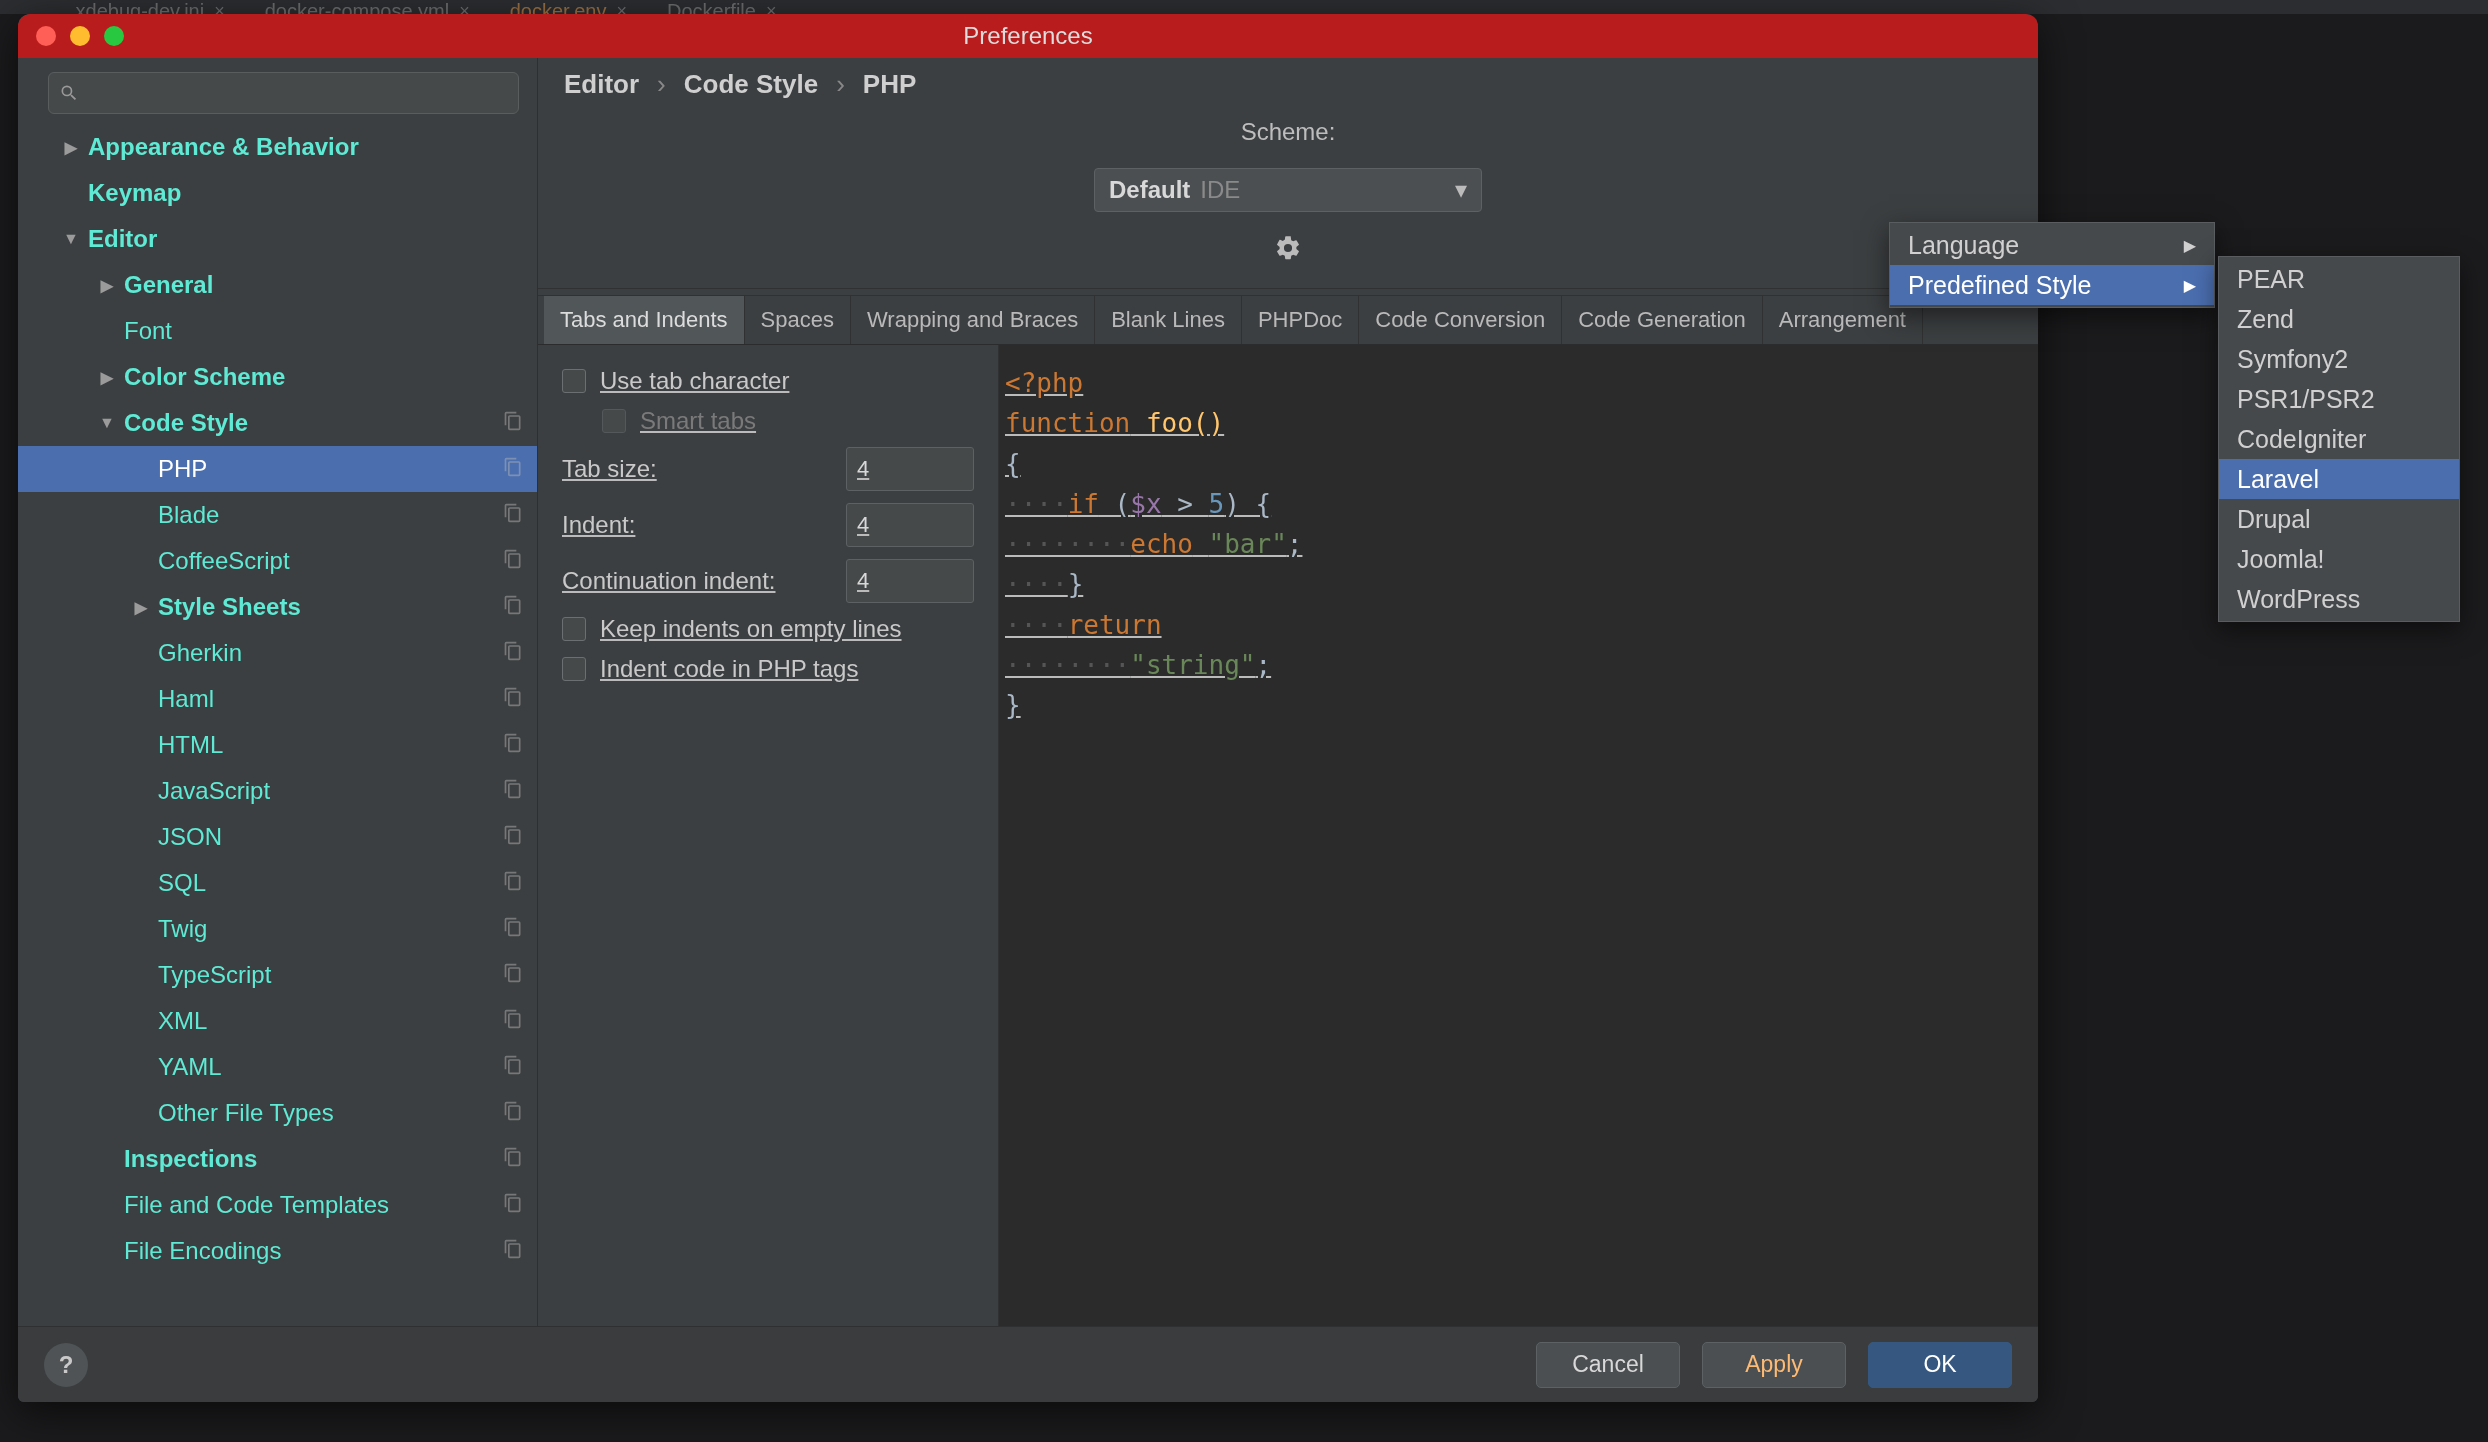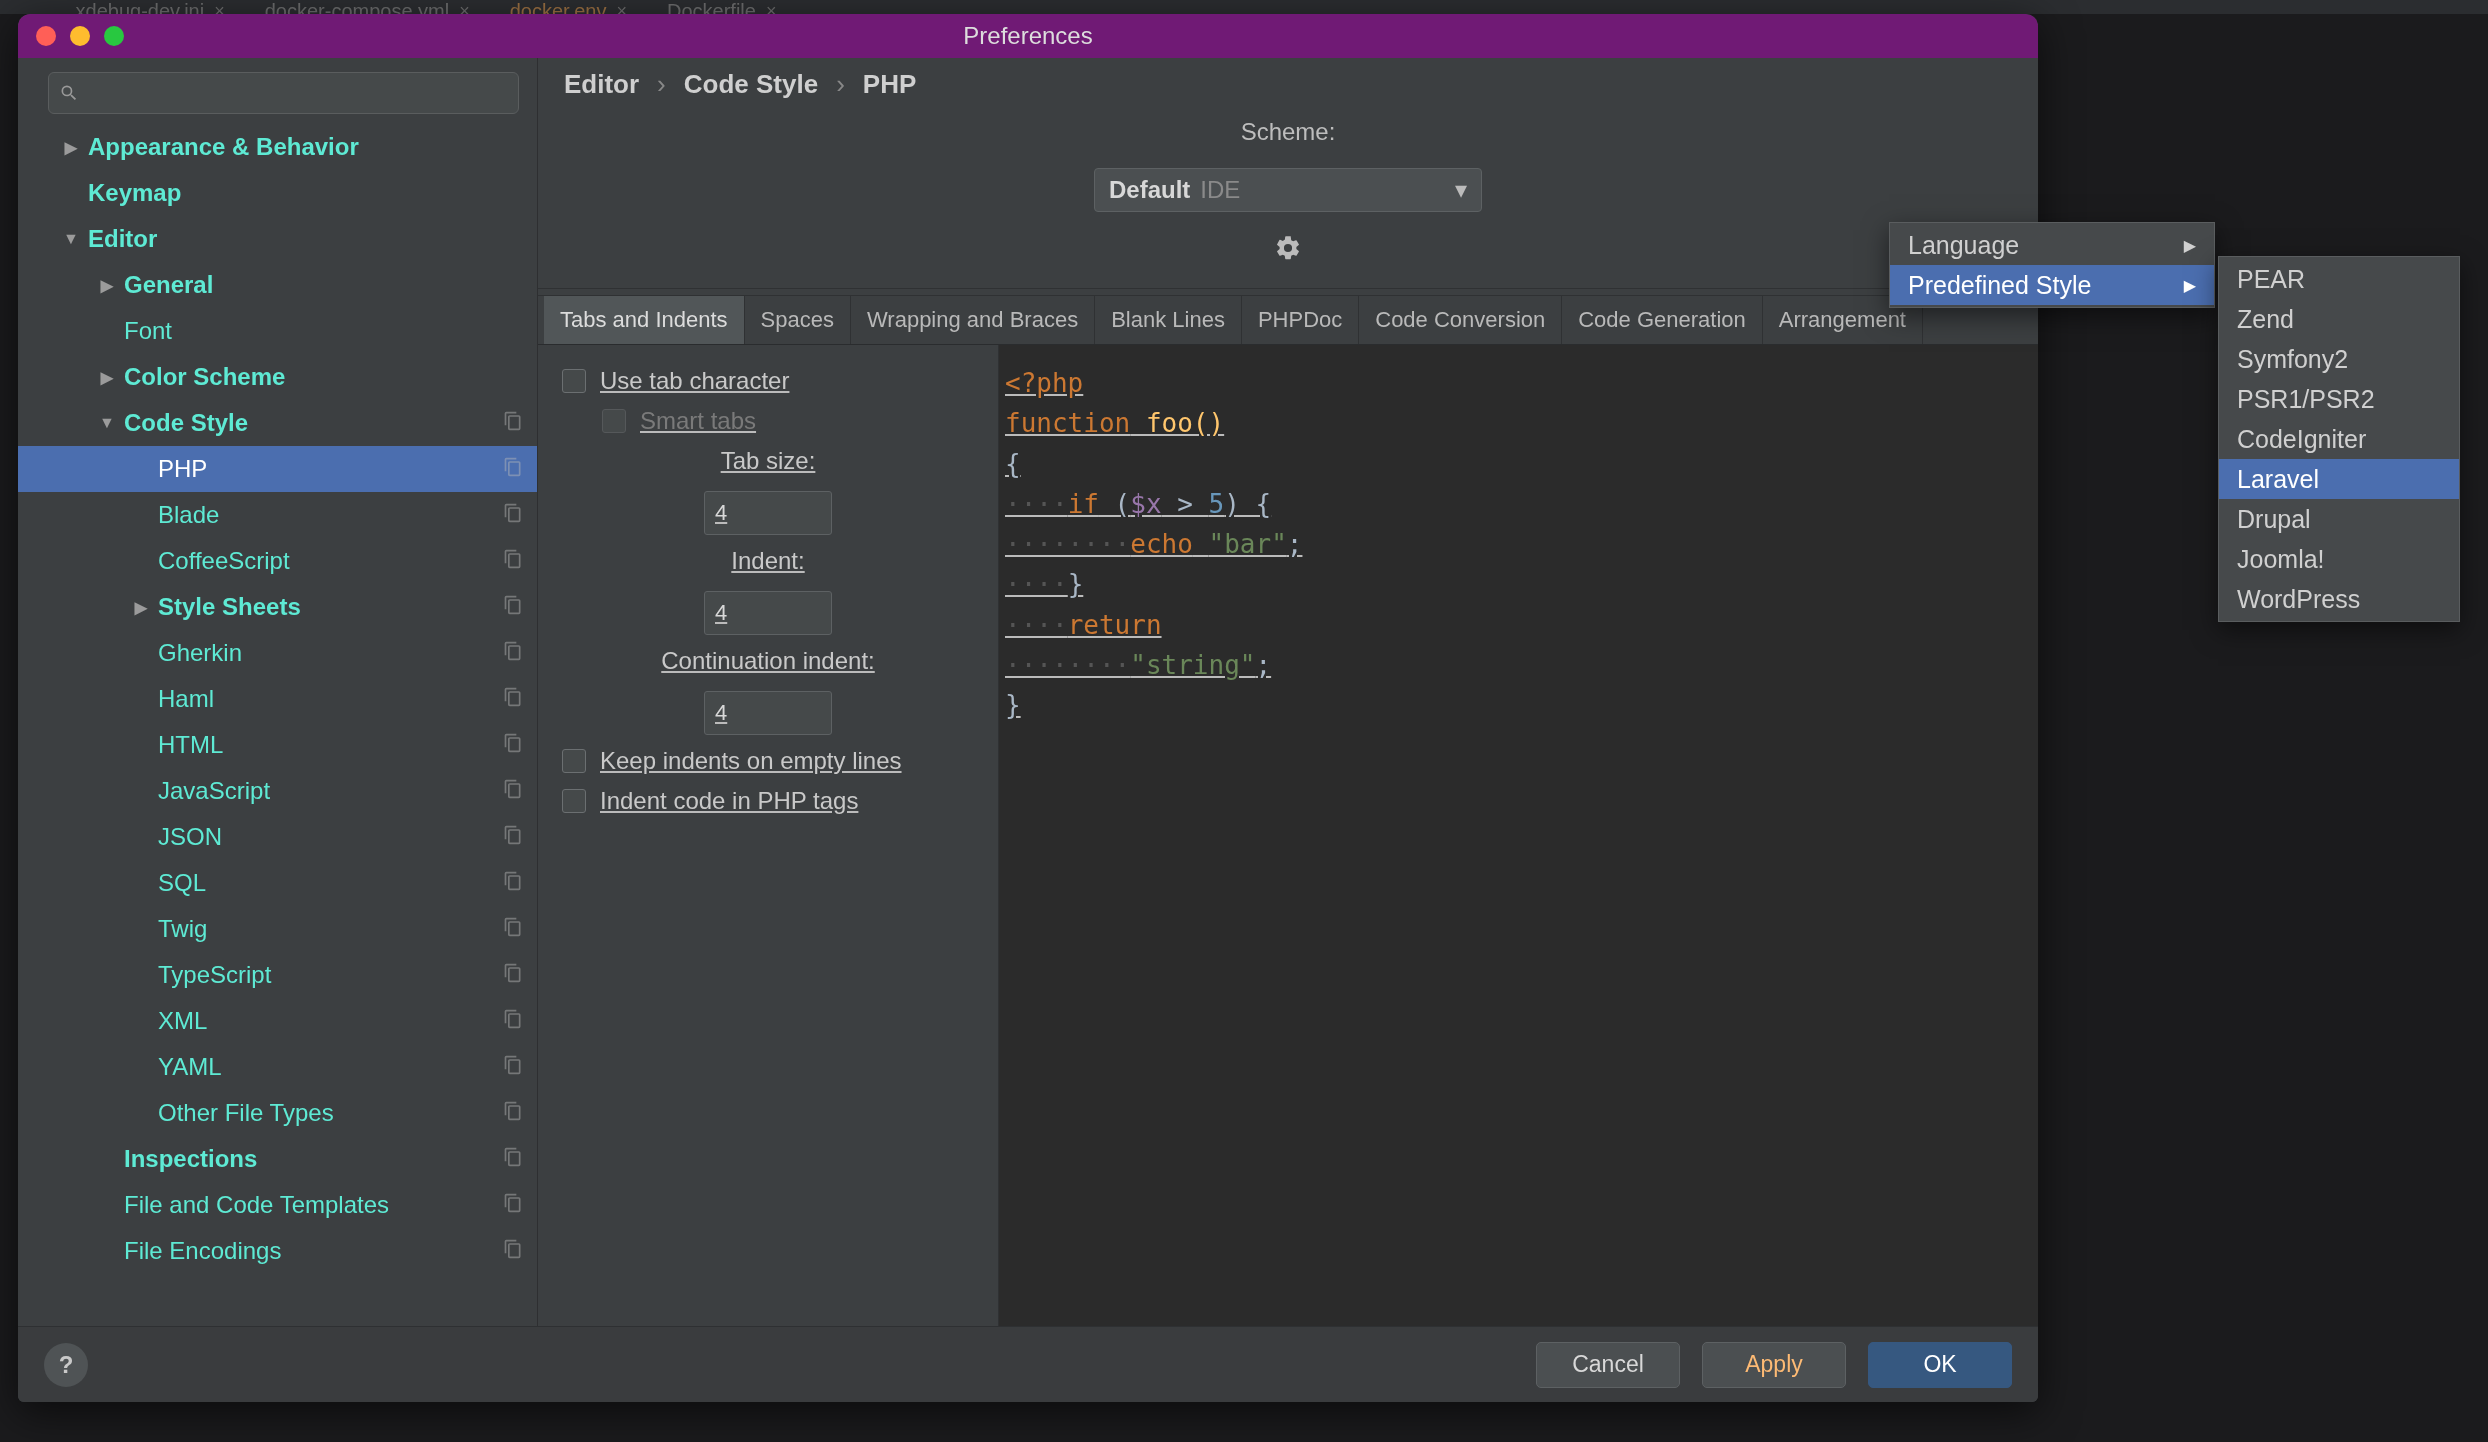--- a/index.html
+++ b/index.html
@@ -6,21 +6,21 @@
   html, body { width: 2488px; height: 1442px; font-family: -apple-system, "Helvetica Neue", Arial, sans-serif; background:#1b1b1d; color:#bbb; font-size:23px; }
   .viewport { position:relative; width:2488px; height:1442px; overflow:hidden; }
   
   .bg-tabs { position:absolute; top:0; left:0; right:0; height:14px; background:#2b2d30; display:flex; gap:40px; padding-left:70px; color:#888; font-size:20px; align-items:flex-start; white-space:nowrap; }
   .bg-tabs .bt { display:flex; align-items:center; gap:10px; opacity:.7;}
   .bg-tabs .orange{color:#c98b4a;}
   .bg-tabs .x{color:#888;font-size:18px;}
 
   
   .prefs { position:absolute; left:18px; top:14px; width:2020px; height:1388px; background:#3c3f41; border-radius:12px 12px 6px 6px; box-shadow:0 10px 40px rgba(0,0,0,.6); display:flex; flex-direction:column; overflow:hidden;}
-  .titlebar { height:44px; background:#701a75; border-top-left-radius:12px; border-top-right-radius:12px; display:flex; align-items:center; justify-content:center; position:relative; color:#ddd; font-size:24px;}
+  .titlebar { height:44px; background:#b91c1c; border-top-left-radius:12px; border-top-right-radius:12px; display:flex; align-items:center; justify-content:center; position:relative; color:#ddd; font-size:24px;}
   .traffic { position:absolute; left:18px; top:12px; display:flex; gap:14px;}
   .tl { width:20px; height:20px; border-radius:50%; }
   .tl.red{background:#ff5f57;} .tl.yel{background:#febc2e;} .tl.grn{background:#28c840;}
   .body { flex:1; display:flex; min-height:0;}
   .sidebar { width:520px; background:#3c3f41; border-right:1px solid #2e2f31; display:flex; flex-direction:column;}
   .search { margin:14px 18px 10px 30px; height:42px; background:#45494a; border:1px solid #5a5d5e; border-radius:6px; display:flex; align-items:center; padding:0 10px; color:#888;}
   .search svg { width:20px; height:20px; margin-right:6px; fill:#999;}
   .tree { flex:1; overflow:auto; padding-bottom:10px;}
   .t-item { display:flex; align-items:center; height:46px; color:#5eead4; font-size:24px; padding-right:14px; white-space:nowrap;}
   .caret { display:inline-flex; width:22px; justify-content:center; color:#9b9b9b; font-size:16px; margin-right:6px;}
@@ -48,21 +48,21 @@
   .setfrom{position:absolute; right:20px; top:184px; color:#5a9bd4; font-size:25px; cursor:pointer;}
   .tabs{height:50px;background:#3c3f41;border-top:1px solid #2f3133;border-bottom:1px solid #2a2c2e;display:flex;align-items:stretch;padding-left:6px; gap:0;}
   .tab{display:flex;align-items:center;padding:0 16px;color:#b9b9b9;font-size:22px;border-right:1px solid #2f3133;white-space:nowrap;}
   .tab.active{background:#515658;color:#dcdcdc;}
   .content-split{flex:1;display:flex;min-height:0;text-decoration:underline;}
   .form-col{width:460px;padding:22px 24px 24px 24px;display:flex;flex-direction:column;gap:12px;background:#3c3f41;}
   .chk{display:flex;align-items:center;gap:14px;color:#c9c9c9;font-size:24px;}
   .chkbox{width:24px;height:24px;border:1px solid #6b6f71;border-radius:3px;background:#45494a;}
   .chk.disabled{color:#7a7a7a;}
   .chk.disabled .chkbox{border-color:#55585a;}
-  .frow{display:flex;align-items:center;justify-content:space-between;gap:16px;color:#c9c9c9;font-size:24px;flex-direction:column;}
+  .frow{display:flex;align-items:center;justify-content:space-between;gap:16px;color:#c9c9c9;font-size:24px;}
   .frow input{width:128px;height:44px;background:#45494a;border:1px solid #5d6163;color:#d8d8d8;font-size:22px;padding:0 10px;border-radius:3px;}
   .preview{flex:1;background:#2b2b2b;padding:18px 0 18px 6px;font-family:Menlo,Consolas,monospace;font-size:26px;color:#a9b7c6;min-width:0;overflow:hidden;border-left:1px solid #2f3133;}
   .preview .line{white-space:pre;line-height:1.55;}
   .kw{color:#cc7832;}
   .fn{color:#ffc66d;}
   .var{color:#9876aa;}
   .num{color:#6897bb;}
   .str{color:#6a8759;}
   .dot{color:#555;}
   .punc{color:#a9b7c6;}

